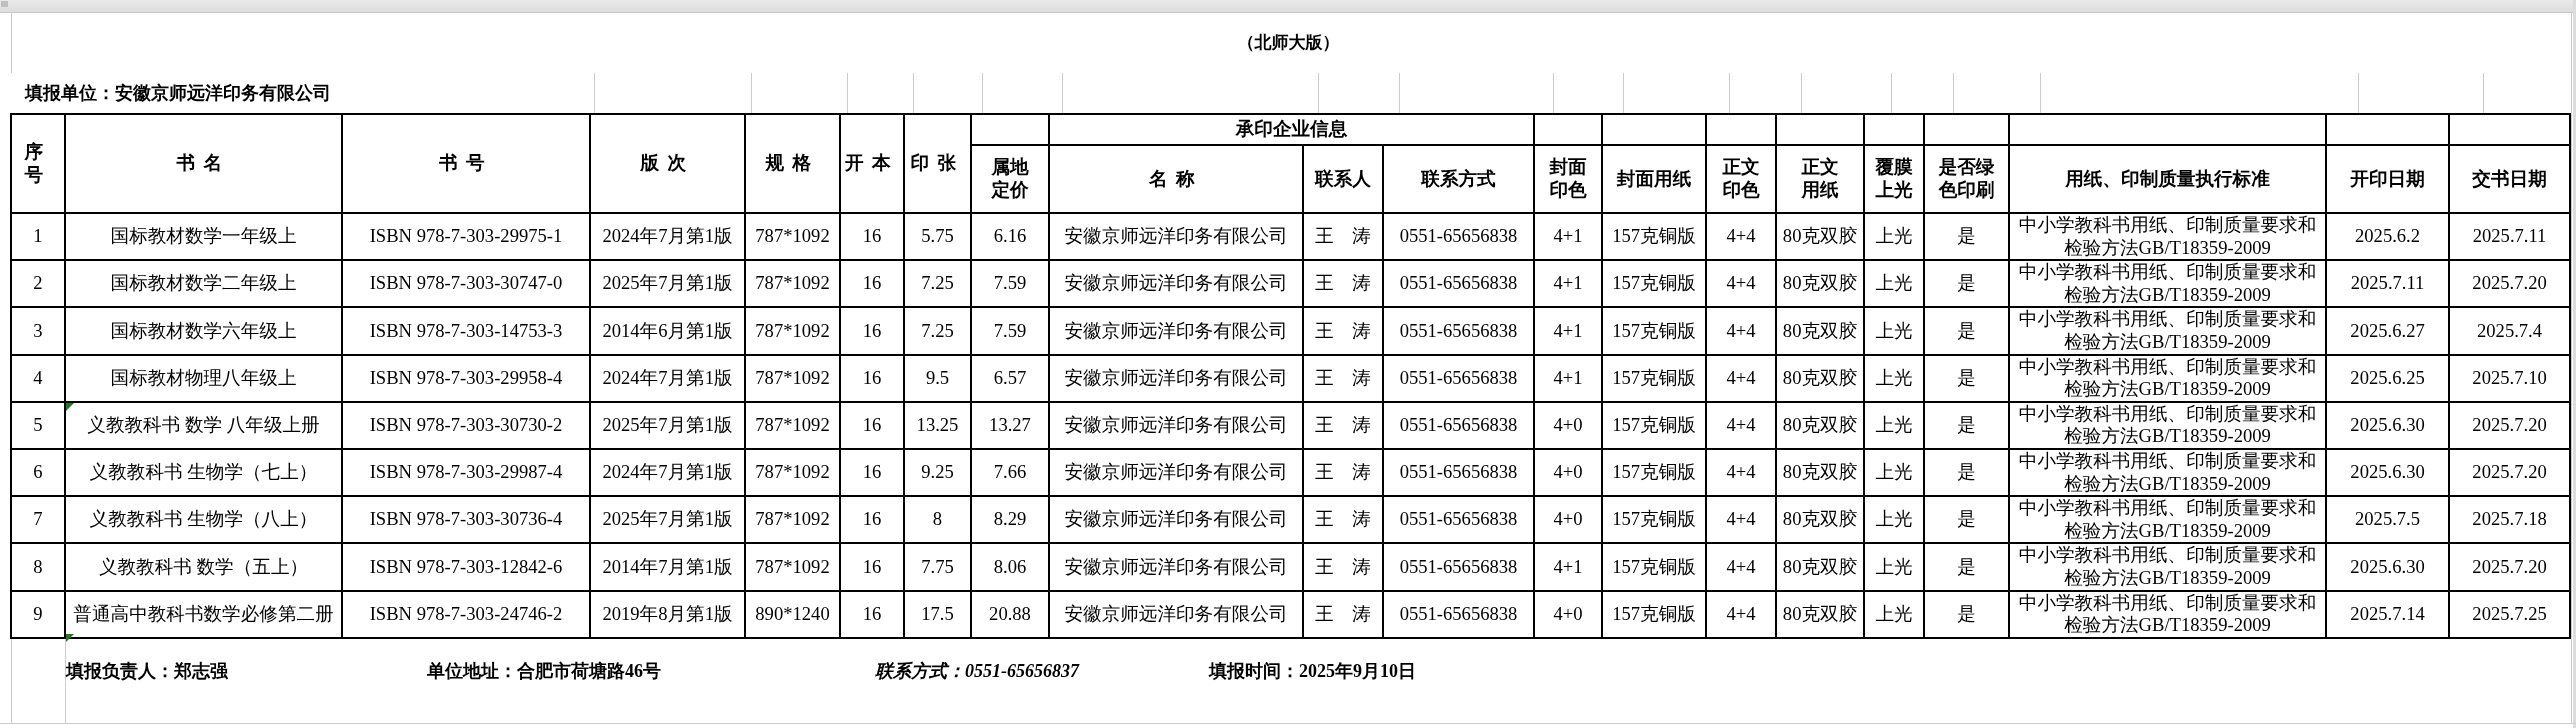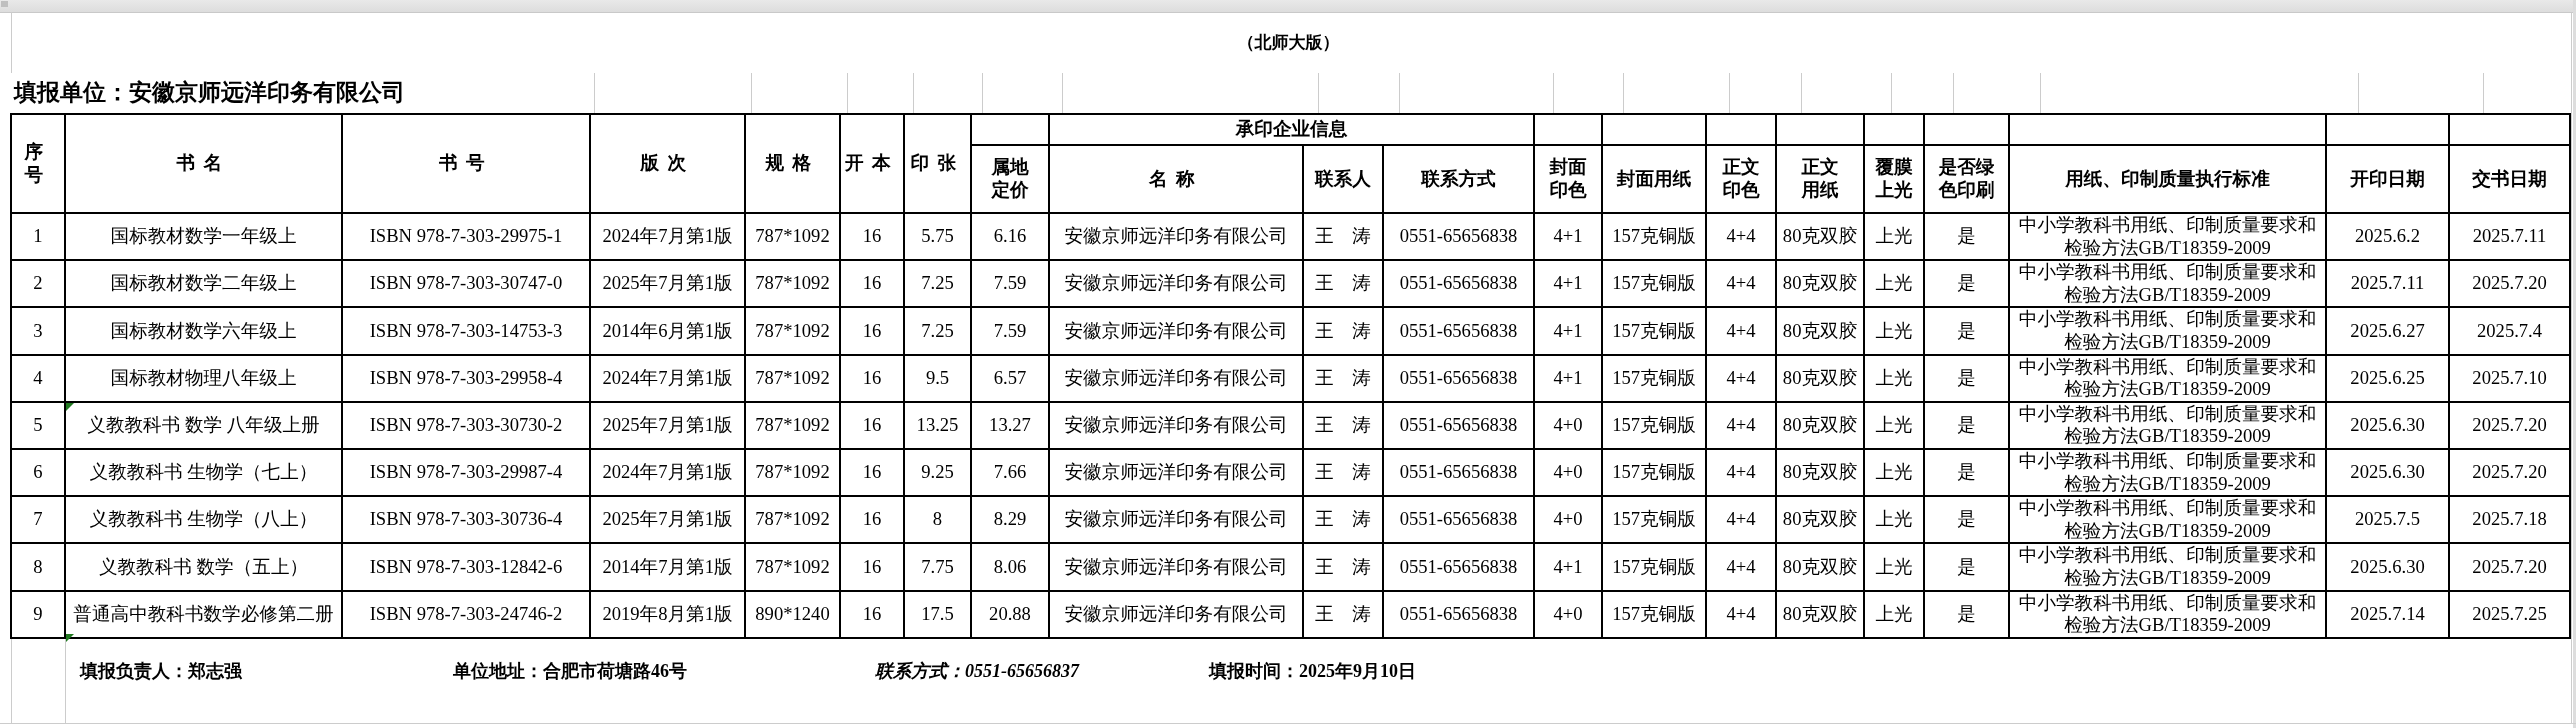--- a/index.html
+++ b/index.html
@@ -31,22 +31,22 @@
     display:flex;align-items:center;justify-content:center;
     white-space:nowrap;
   }
   .title-main{
     font-size:32px;font-weight:bold;color:#000;letter-spacing:1.3px;
   }
   .title-suffix{
     font-size:17px;font-weight:bold;color:#000;
   }
   .filing-unit-row{
-    position:absolute;left:14px;top:73px;width:1327px;height:40px;
-    line-height:40px;font-size:23px;font-weight:bold;color:#000;
+    position:absolute;left:25px;top:73px;width:1327px;height:40px;
+    line-height:40px;font-size:18px;font-weight:bold;color:#000;
     white-space:nowrap;
   }
   
   table.sheet{
     position:absolute;left:10px;top:113px;
     border-collapse:collapse;table-layout:fixed;
     width:2557px;
   }
   table.sheet th,table.sheet td{
     border-left:2px solid #000;border-right:2px solid #000;
@@ -387,18 +387,18 @@
         <td class="std">中小学教科书用纸、印制质量要求和
 检验方法GB/T18359-2009</td>
         <td class="">2025.7.14</td>
         <td class="">2025.7.25</td>
       </tr>
     </tbody>
 </table>
 
 <div class="footer-strip">
   <div class="green-marker" style="left:66px;top:0;"></div>
-  <div class="footer-item" style="left:80px;">填报负责人：郑志强</div>
-  <div class="footer-item" style="left:453px;">单位地址：合肥市荷塘路46号</div>
+  <div class="footer-item" style="left:66px;">填报负责人：郑志强</div>
+  <div class="footer-item" style="left:427px;">单位地址：合肥市荷塘路46号</div>
   <div class="footer-item" style="left:875px;font-style:italic;">联系方式：0551-65656837</div>
   <div class="footer-item" style="left:1209px;">填报时间：2025年9月10日</div>
 </div>
 
 
 </body></html>

